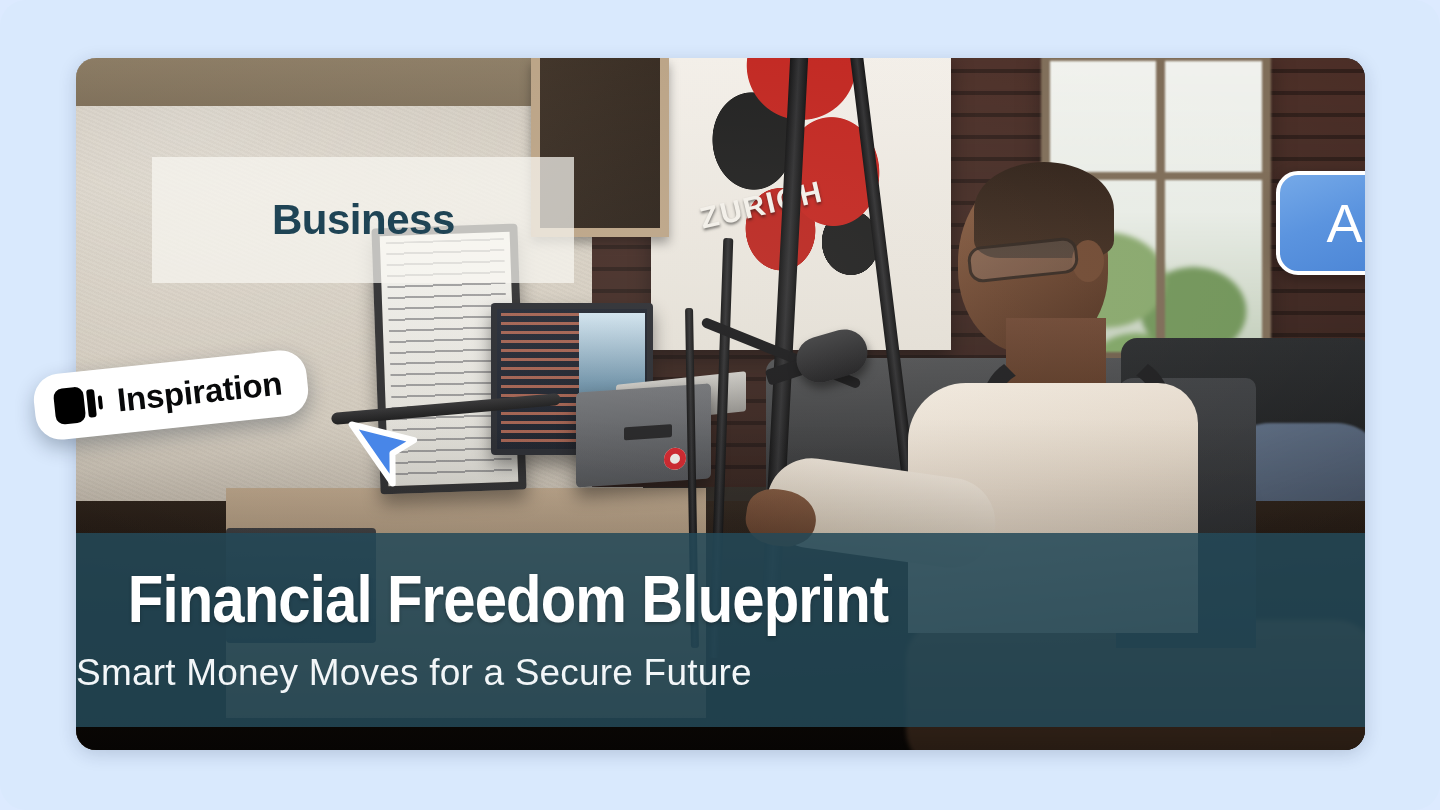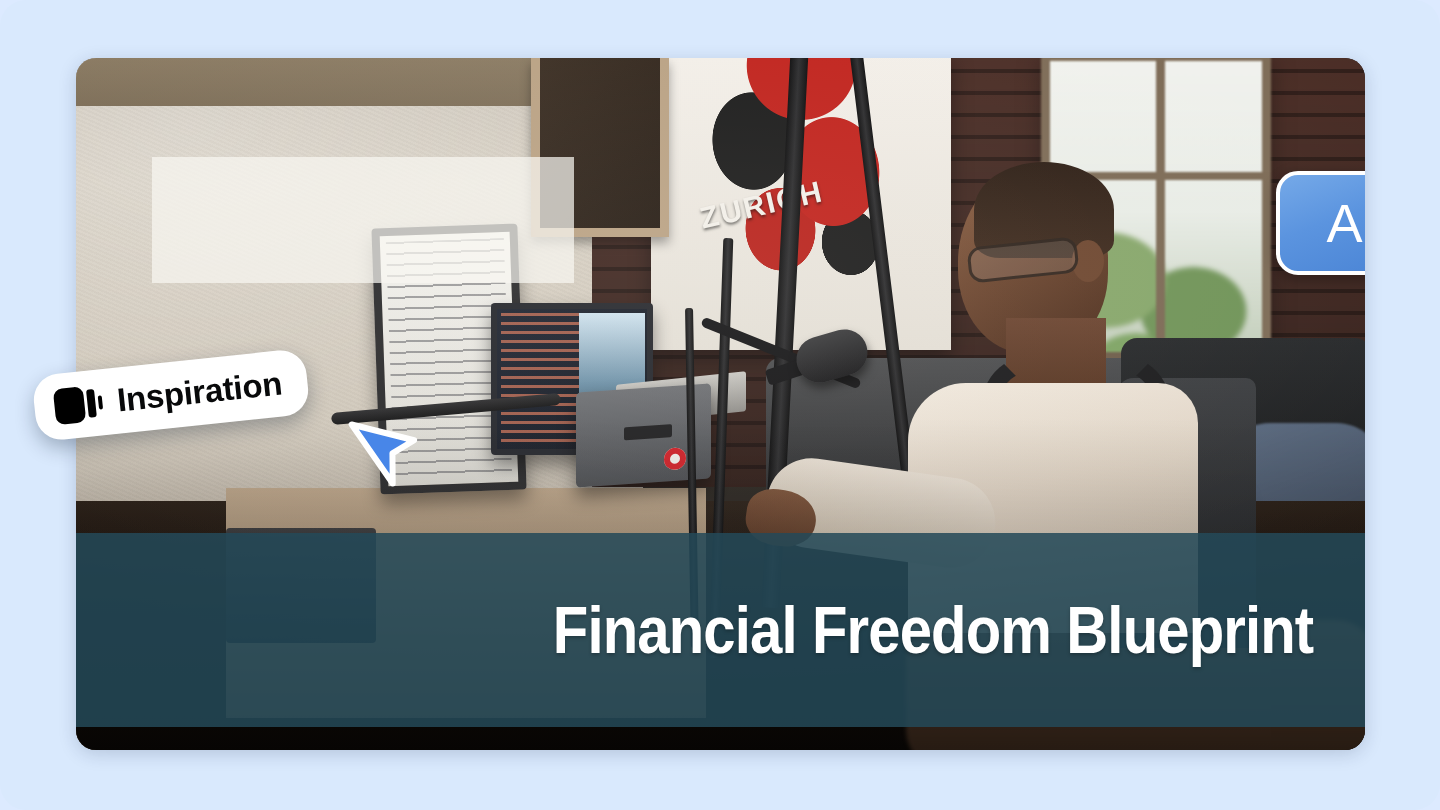--- a/index.html
+++ b/index.html
@@ -303,21 +303,21 @@
   }
   #ai-btn span{
     color:#fff;font-size:54px;font-weight:400;letter-spacing:1px;line-height:1;
     font-family:"Liberation Sans",sans-serif;
   }
 
   
   #caption-band{
     position:absolute;left:0;right:0;top:475px;height:194px;
     background:rgba(36,73,88,.86);
-    display:flex;flex-direction:column;align-items:flex-end;justify-content:center;
+    display:flex;flex-direction:column;align-items:flex-start;justify-content:center;
   }
   #caption-band .head-line{
     color:#ffffff;font-size:66px;line-height:1;font-weight:700;
     font-family:"Liberation Sans Narrow","Liberation Sans",sans-serif;
     transform:scaleX(.88);transform-origin:center;
     letter-spacing:-1px;white-space:nowrap;
     text-shadow:0 2px 4px rgba(0,0,0,.25);
   }
   #caption-band .sub-line{
     color:#f2f6f8;font-size:37px;font-weight:400;margin-top:20px;
@@ -422,28 +422,30 @@
         <div class="headphones"></div>
         <div class="shirt"></div>
         <div class="arm"></div>
         <div class="hand"></div>
       </div>
 
       <div class="grade"></div>
     </div>
 
     <div class="title-plate">
+      <div class="l">Business</div>
     </div>
 
     <div id="ai-btn">
       <span>AI</span>
     </div>
 
     <div id="caption-band">
       <div class="head-line">Financial Freedom Blueprint</div>
+      <div class="sub-line">Smart Money Moves for a Secure Future</div>
     </div>
 
   </div>
 
   <div id="chip">
     <span class="clip-icon">
       <span class="blk"></span>
         <span class="b2"></span>
         <span class="b3"></span>
     </span>

